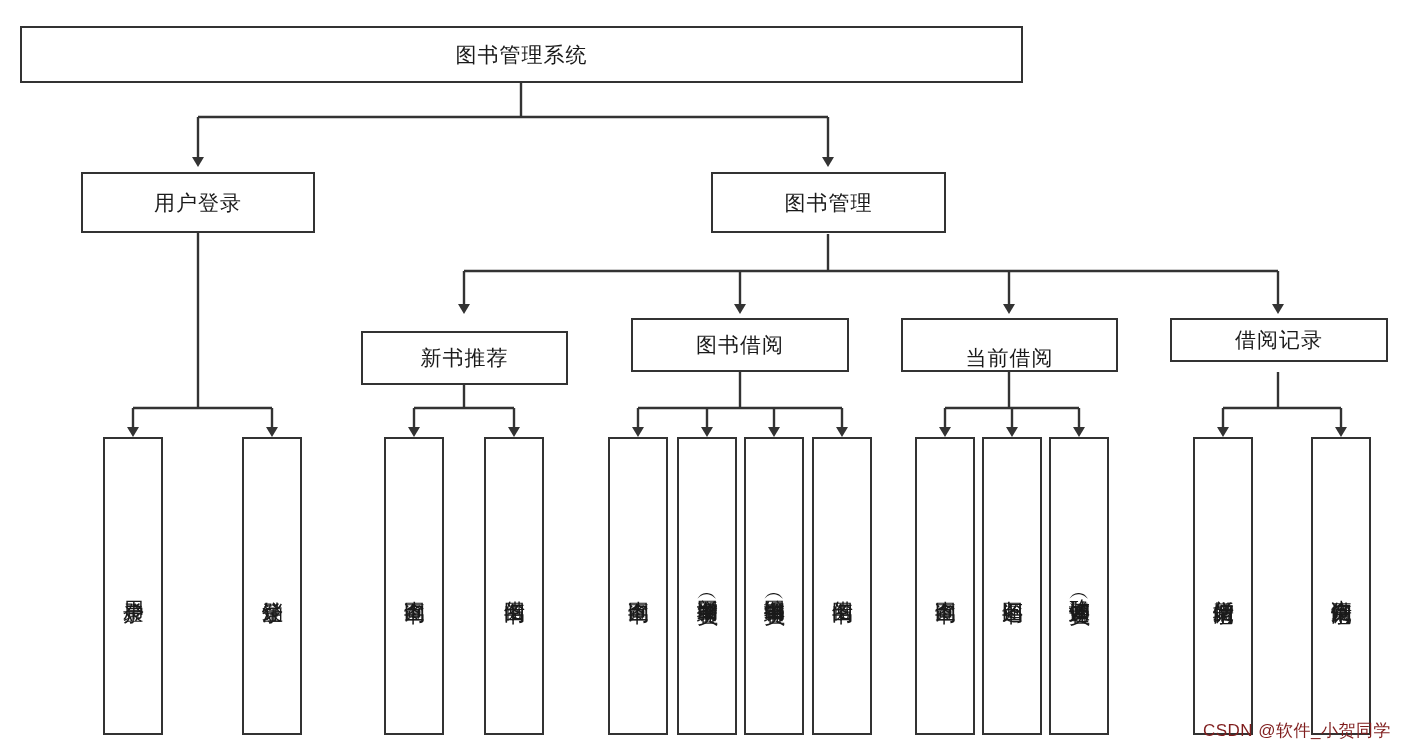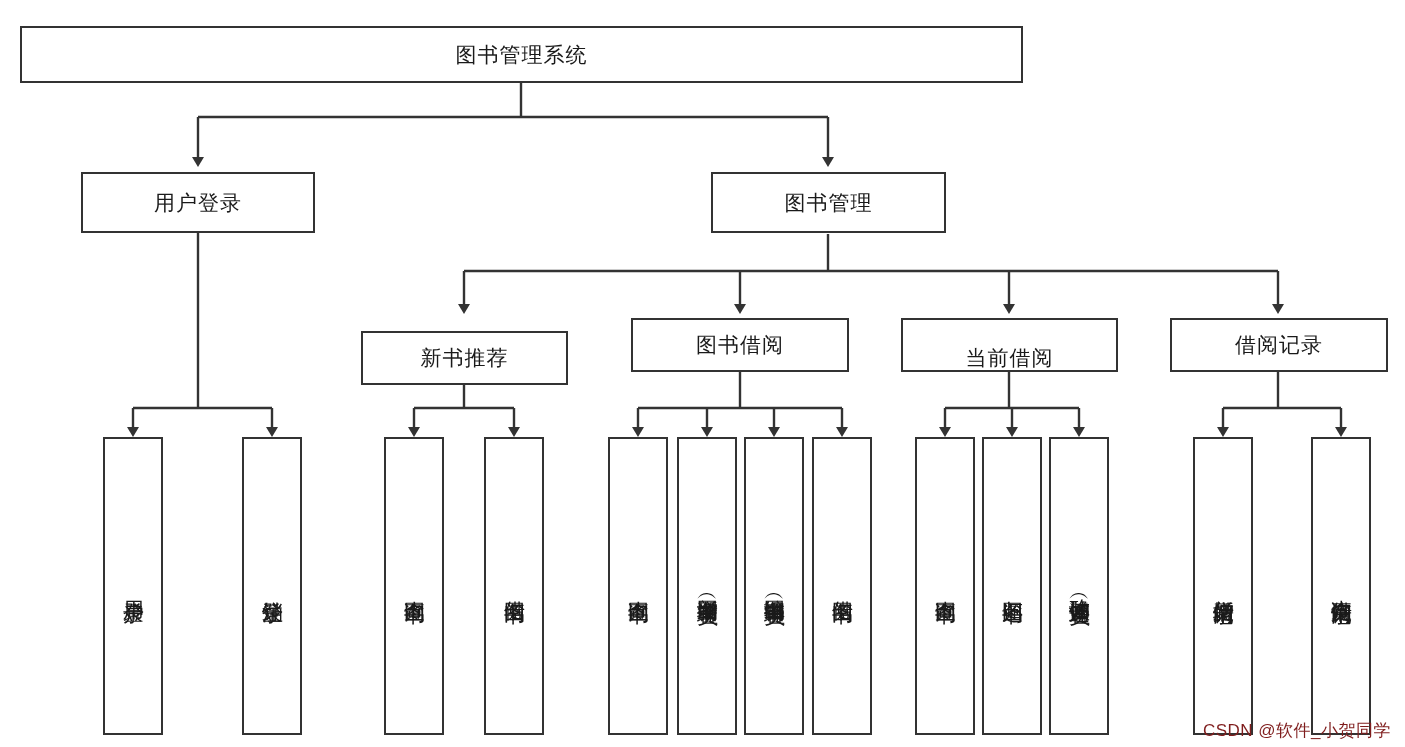--- a/index.html
+++ b/index.html
@@ -137,21 +137,21 @@
 
   <div class="node horiz" style="left:361px; top:318px; width:207px; height:54px;margin-top:13px;">
     <span>新书推荐</span>
   </div>
   <div class="node horiz" style="left:631px; top:318px; width:218px; height:54px;">
     <span>图书借阅</span>
   </div>
   <div class="node horiz" style="left:901px; top:318px; width:217px; height:54px;align-items:flex-end;">
     <span>当前借阅</span>
   </div>
-  <div class="node horiz" style="left:1170px; top:318px; width:218px; height:54px;">
+  <div class="node horiz" style="left:1170px; top:318px; width:218px; height:44px;">
     <span>借阅记录</span>
   </div>
 
   <div class="node vert" style="left:103px; top:437px; width:60px; height:298px;">
     <span class="vlabel">用户登录</span>
   </div>
   <div class="node vert" style="left:242px; top:437px; width:60px; height:298px;">
     <span class="vlabel">注销登录</span>
   </div>
 

